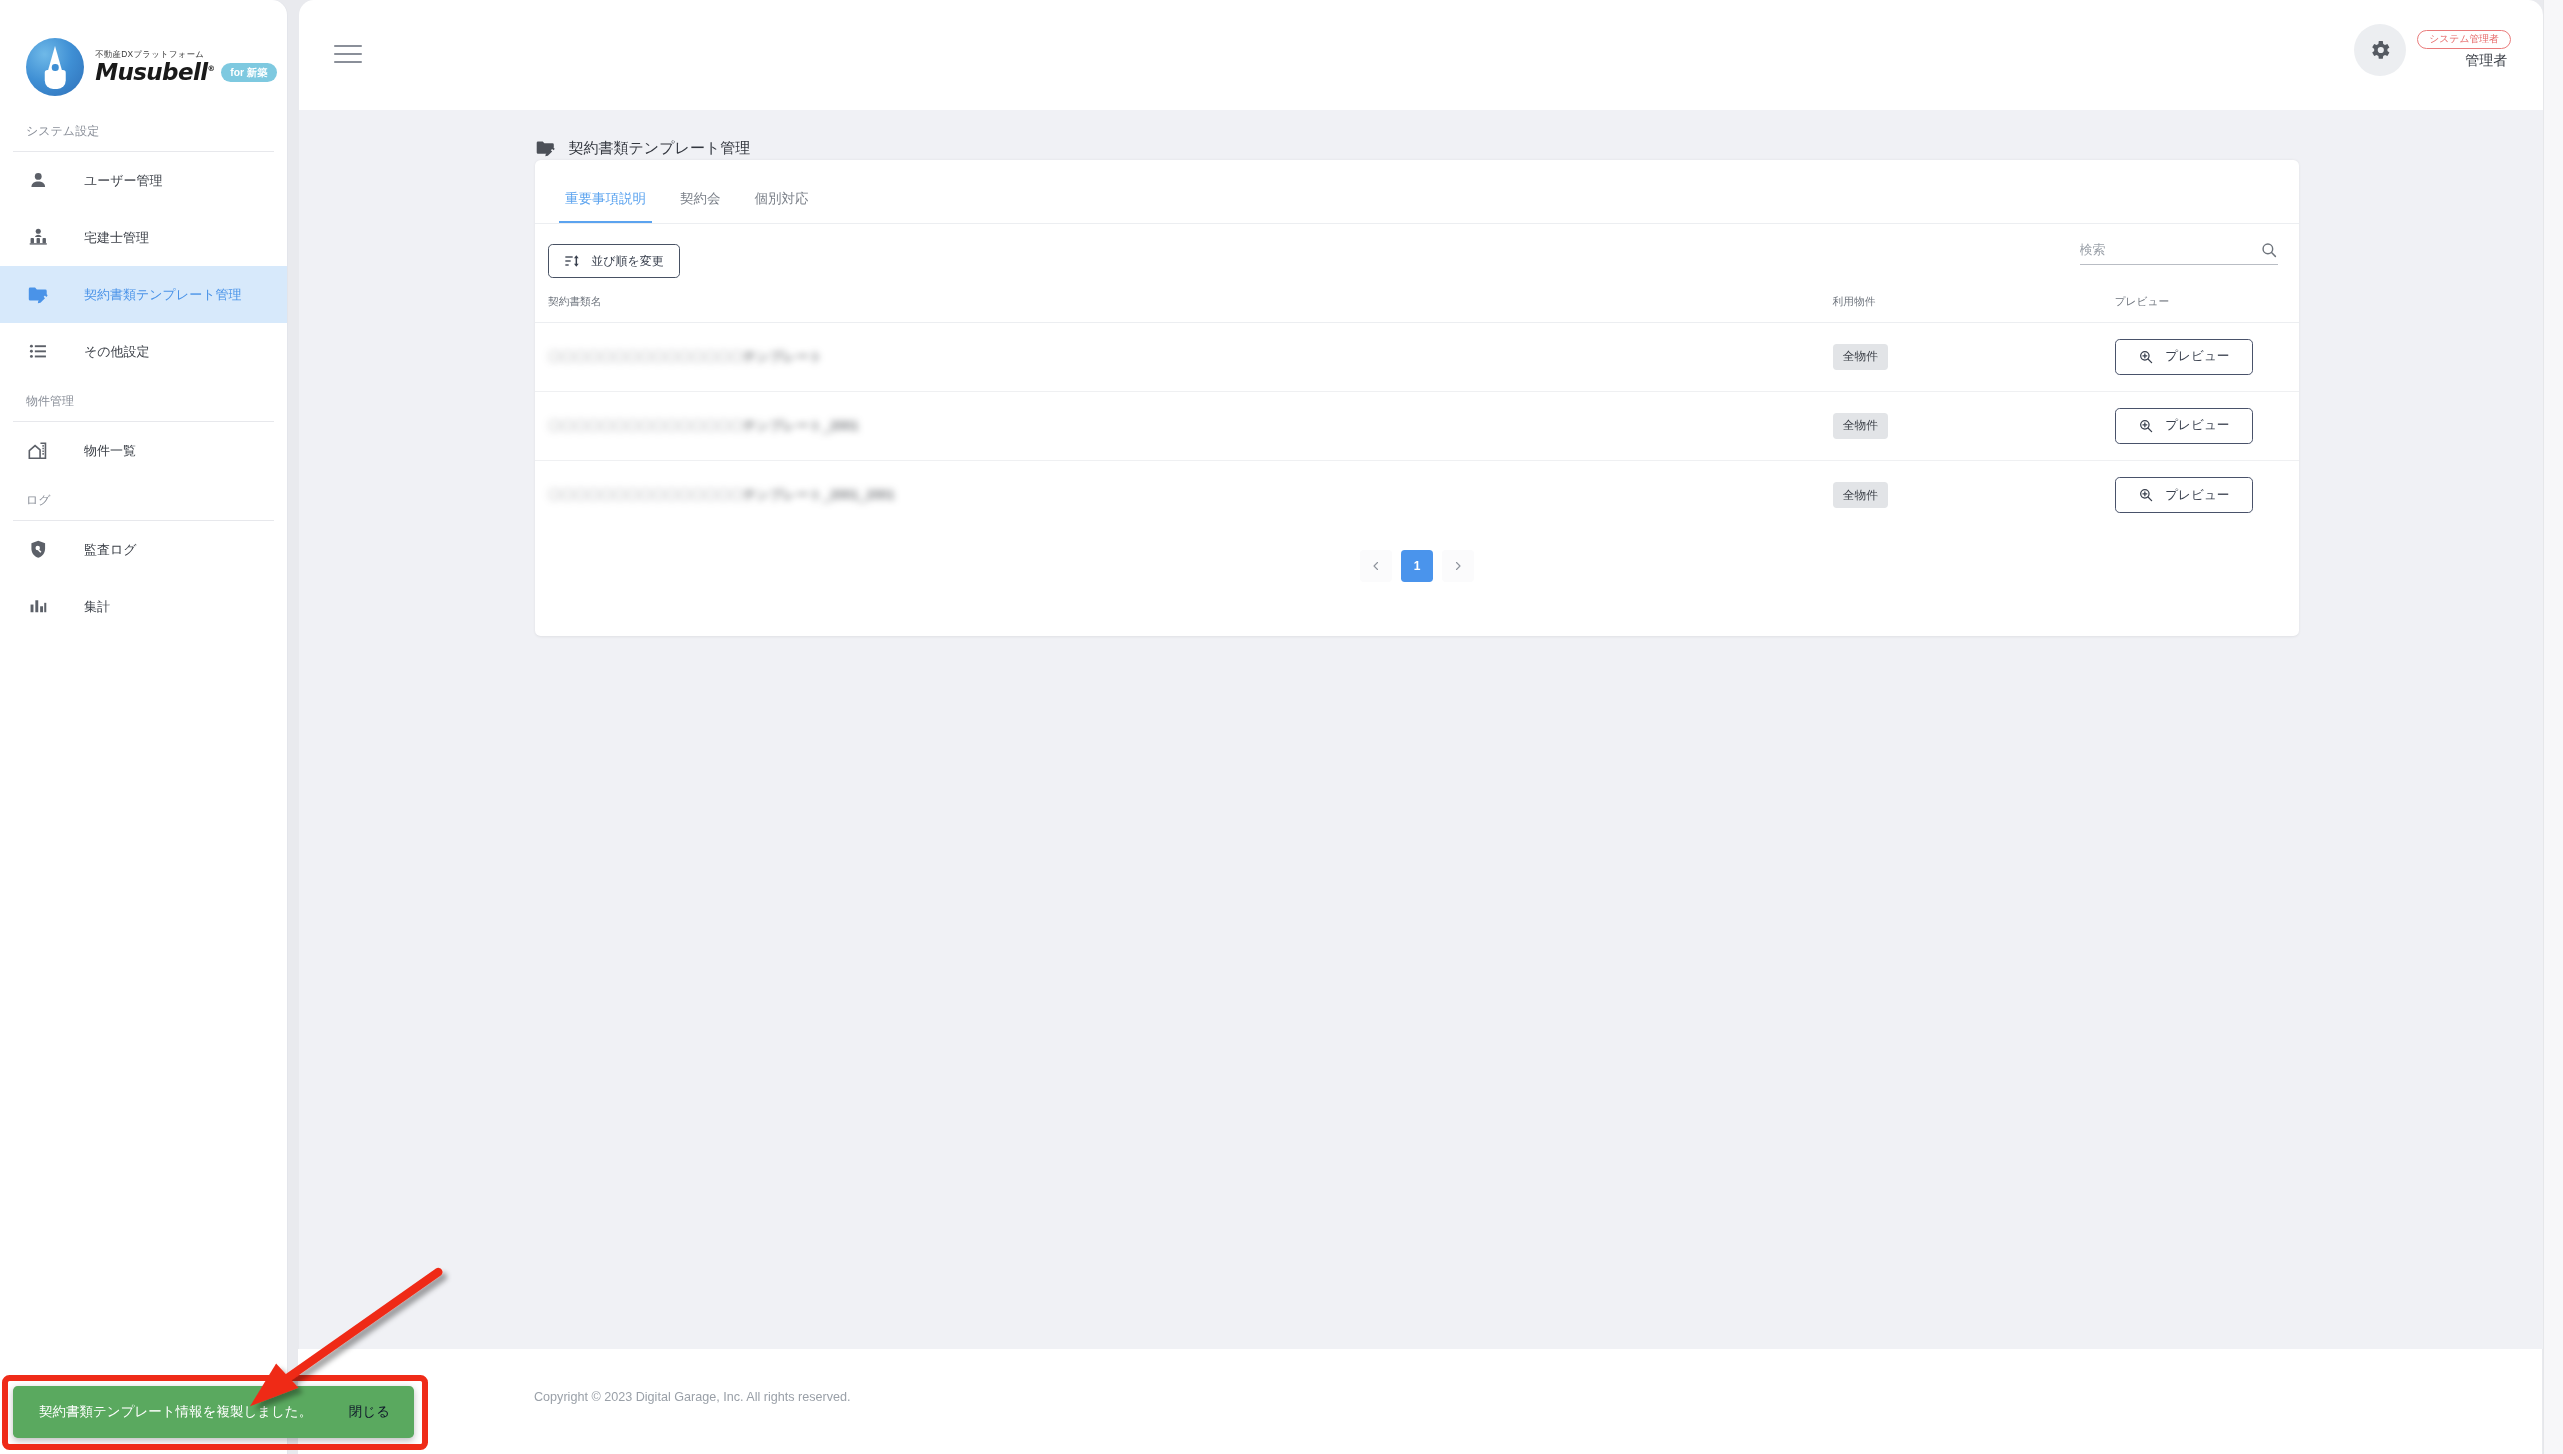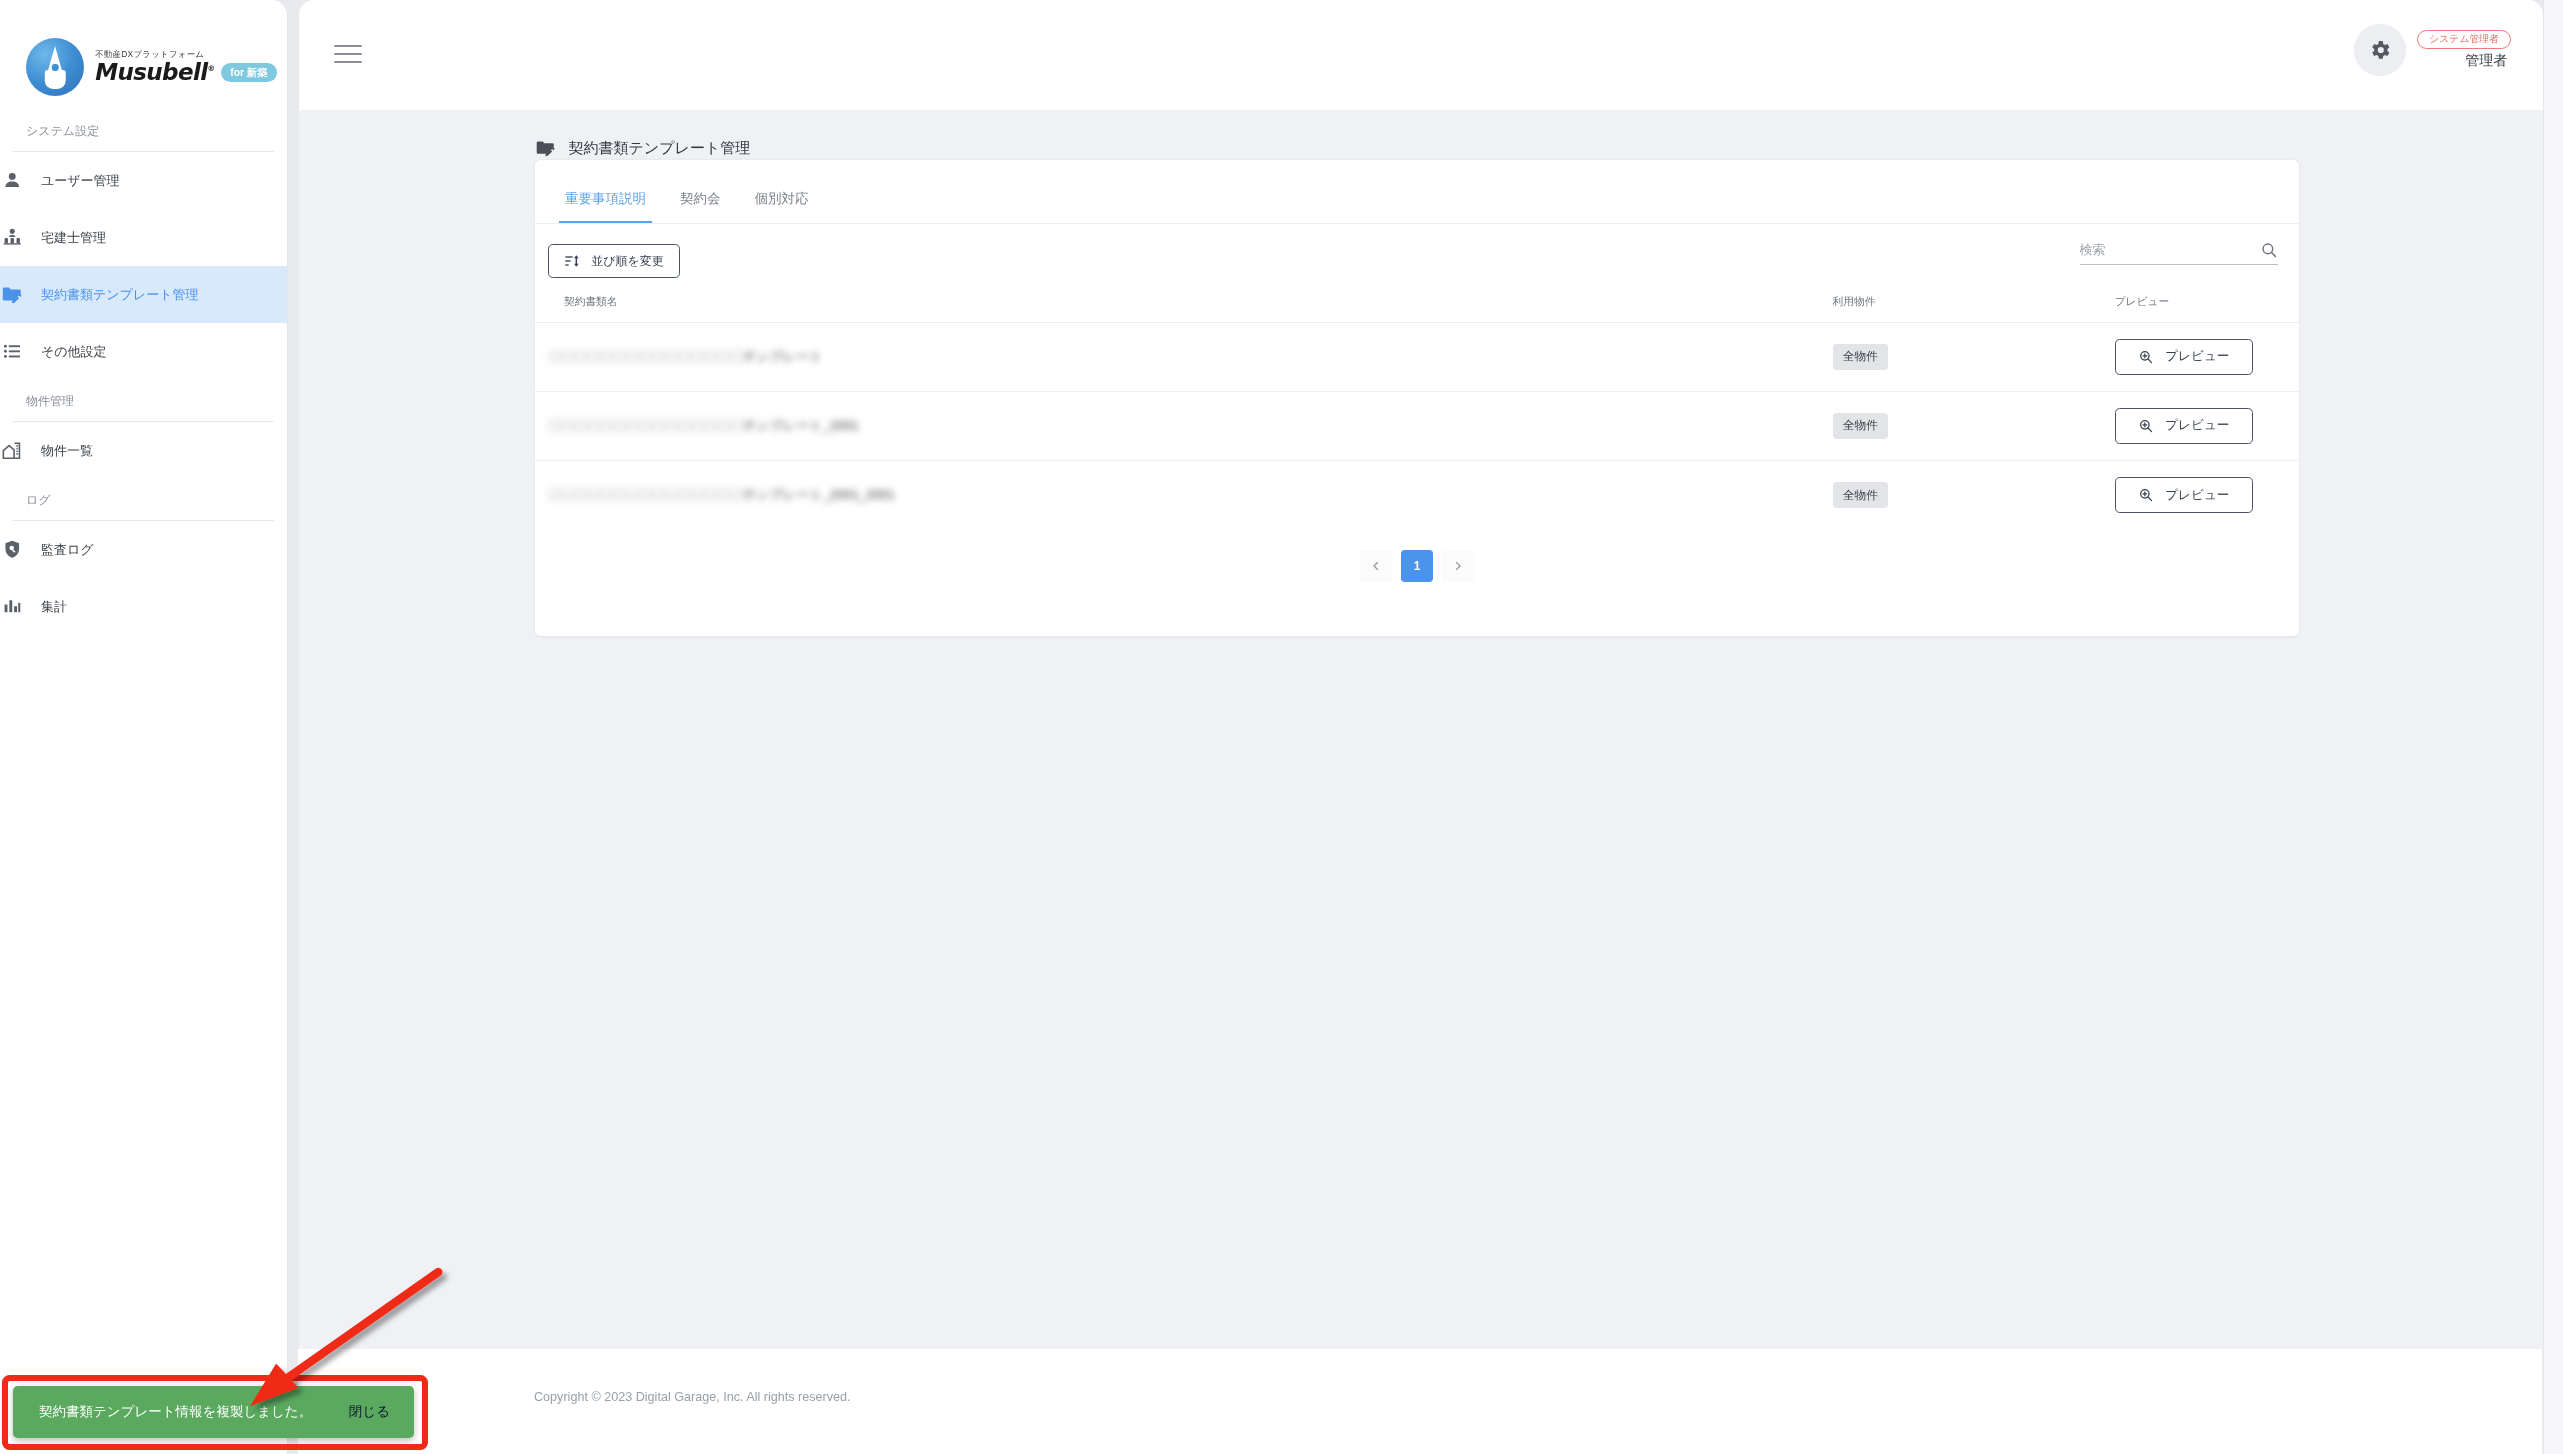--- a/index.html
+++ b/index.html
@@ -76,22 +76,22 @@
     white-space: nowrap; line-height: 1.3;
   }
 
   .nav-section-title {
     font-size: 12px; color: #8a8f99;
     padding: 13px 0 11.2px 26px;
   }
   .nav-divider { height: 0.9px; background: #e7e8ec; margin: 0 13px; }
   .nav-item {
     display: flex; align-items: center;
-    height: 57px; 
-    cursor: pointer; gap: 17px;
+    height: 57px; padding-left: 26px;
+    cursor: pointer; gap: 34px;
   }
   .nav-item .ico { width: 24px; height: 24px; flex: none; display: flex; align-items: center; justify-content: center; color: #5c6068; }
   .nav-item .lbl { font-size: 13px; color: #3c4048; white-space: nowrap; }
   .nav-item.active { background: #d7e9fb; }
   .nav-item.active .lbl { color: #4a93e8; }
   .nav-item.active .ico { color: #4a93e8; }
 
   
   .header {
     position: absolute; left: 299px; top: 0;
@@ -173,21 +173,21 @@
   }
   .search-input::placeholder { color: #9aa0a8; }
   .search-ico { color: #6d737b; display: flex; flex: none; }
 
   
   table { width: 100%; border-collapse: collapse; table-layout: fixed; }
   thead th {
     font-size: 10.7px; font-weight: 400; color: #6e747d;
     text-align: left; padding: 0 0 13px 0; border-bottom: 0.9px solid #eceef1;
   }
-  th.c-name { width: 1288px; padding-left: 29px; }
+  th.c-name { width: 1288px; padding-left: 13px; }
   th.c-prop { width: 280px; }
   th.c-prev { width: 183px; }
   tbody td { padding: 0; border-bottom: 0.9px solid #eff0f2; height: 69px; vertical-align: middle; }
   tbody tr:last-child td { border-bottom: none; }
   td.c-name { padding-left: 13px; }
   .doc-name {
     font-size: 13px; color: #2f3339;
     filter: blur(3.7px); user-select: none; white-space: nowrap;
   }
   .chip {

